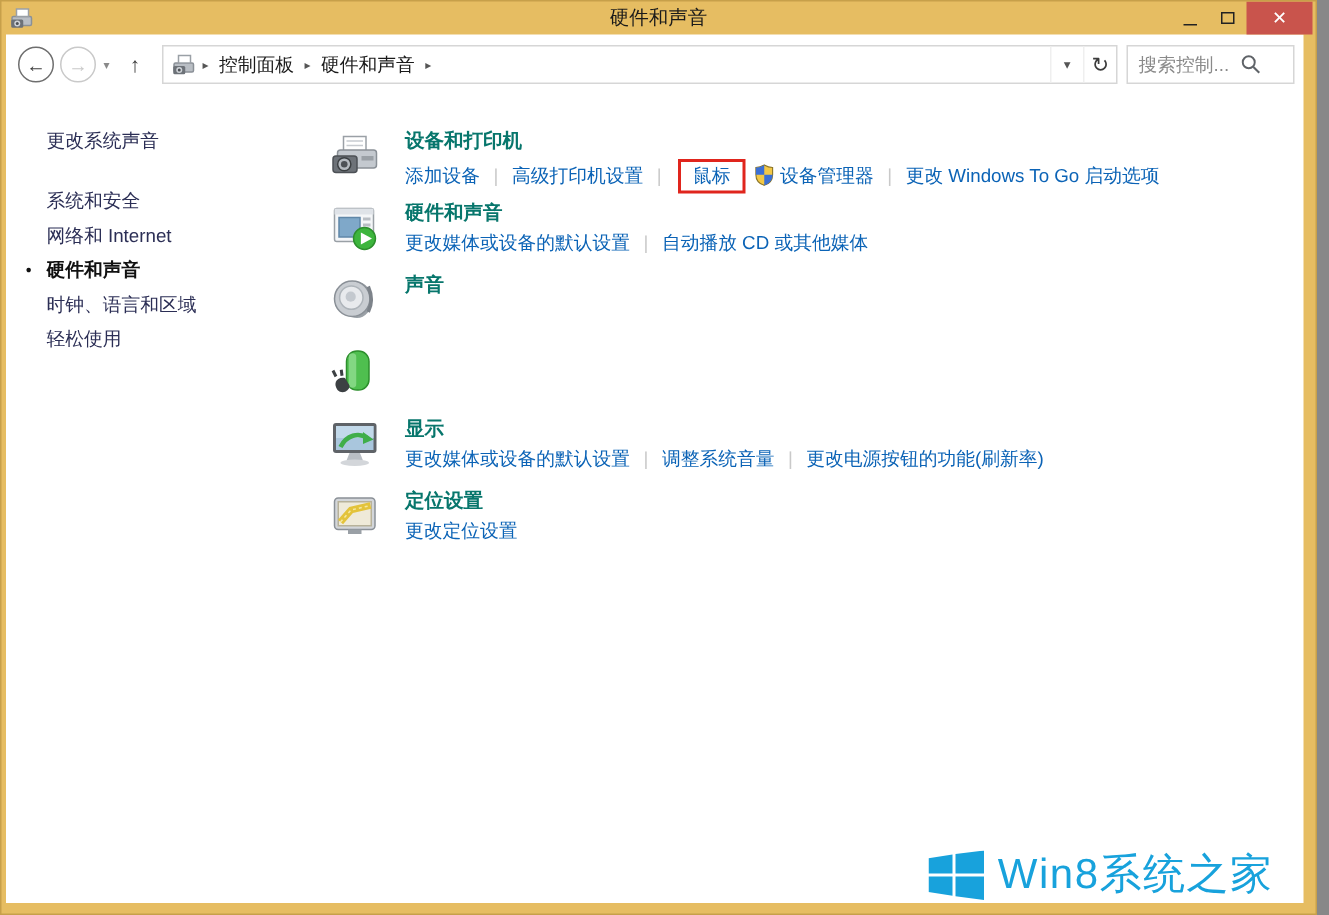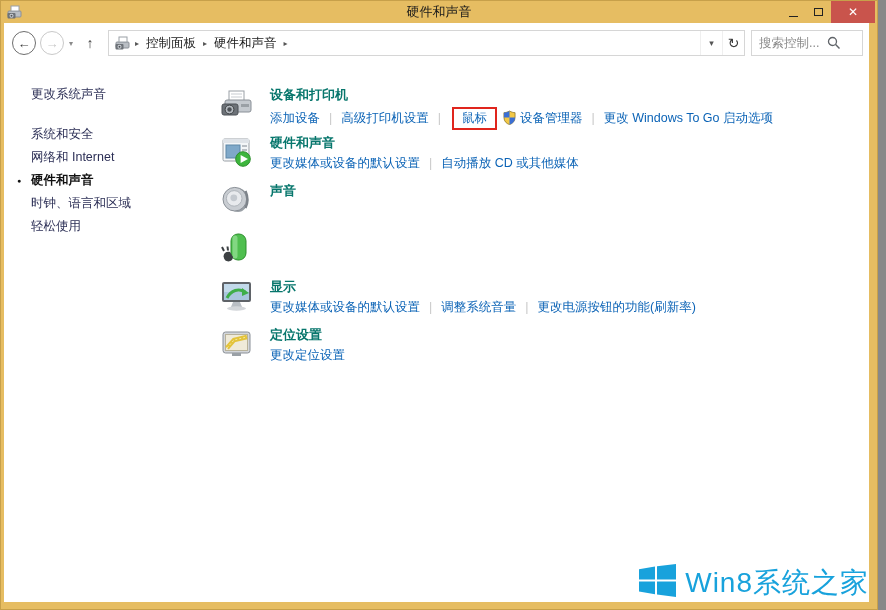--- a/index.html
+++ b/index.html
@@ -63,21 +63,21 @@
   .section{display:flex; height:48px;}
   .sec-icon{width:34px; height:34px; margin:2px 16px 0 0; flex:none;}
   .sec-body{min-width:0;}
   .sec-title{display:inline-block; font-size:13px; color:var(--heading); text-decoration:none; cursor:pointer;font-weight:bold;}
   .sec-links{margin-top:3px; font-size:12.5px; white-space:nowrap;}
   .task-link{color:var(--link); text-decoration:none; cursor:pointer;}
   .task-link .icn{display:inline-block; width:13px; height:15px; vertical-align:-3px; margin-right:4px;}
   .task-link.red-box{display:inline-block; border:2px solid var(--hl); padding:1px 8px; margin:0 6px 0 2px;}
   .sep{color:#c9c9c9; margin:0 9px;}
   
-  .watermark{position:absolute; right:8px; bottom:7px; display:flex; align-items:flex-start;
+  .watermark{position:absolute; right:28px; bottom:7px; display:flex; align-items:center;
     color:var(--wm); font-size:28px; letter-spacing:1px;}
   .wm-logo{width:37px; height:33px; margin-right:9px; flex:none;}
   .icn svg{display:block; width:100%; height:100%;}
 </style>
 </head>
 <body>
 
 <div class="window">
 
   <div class="titlebar">

